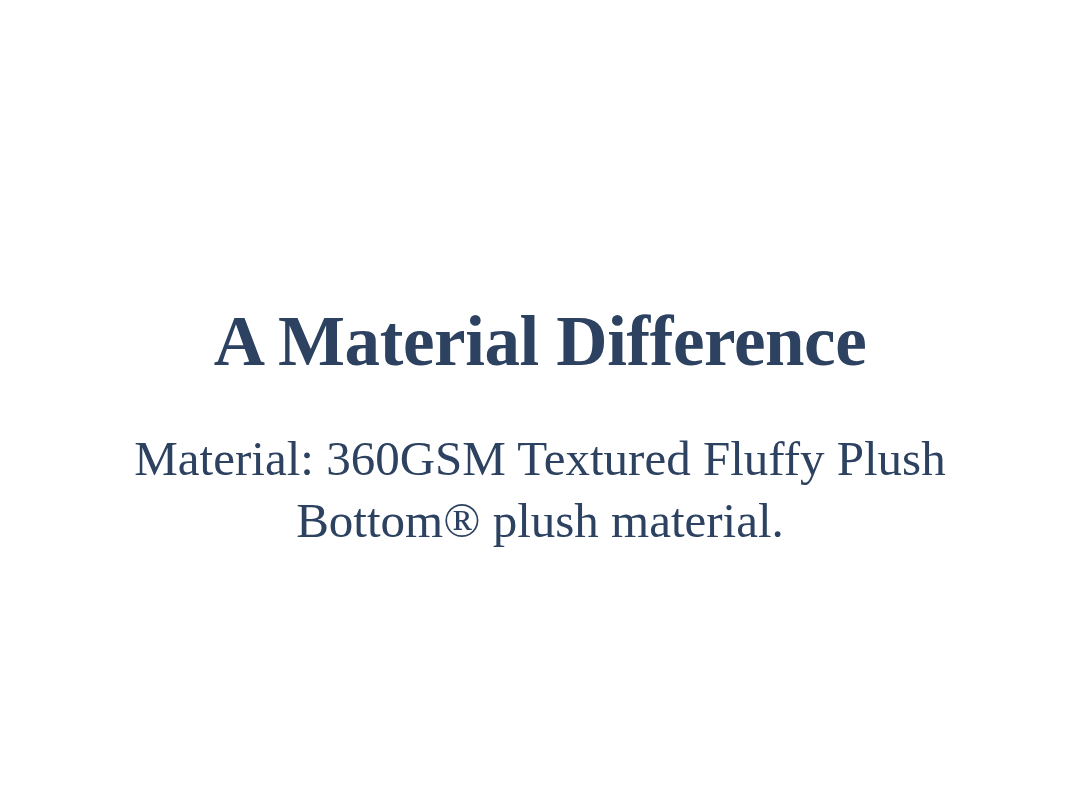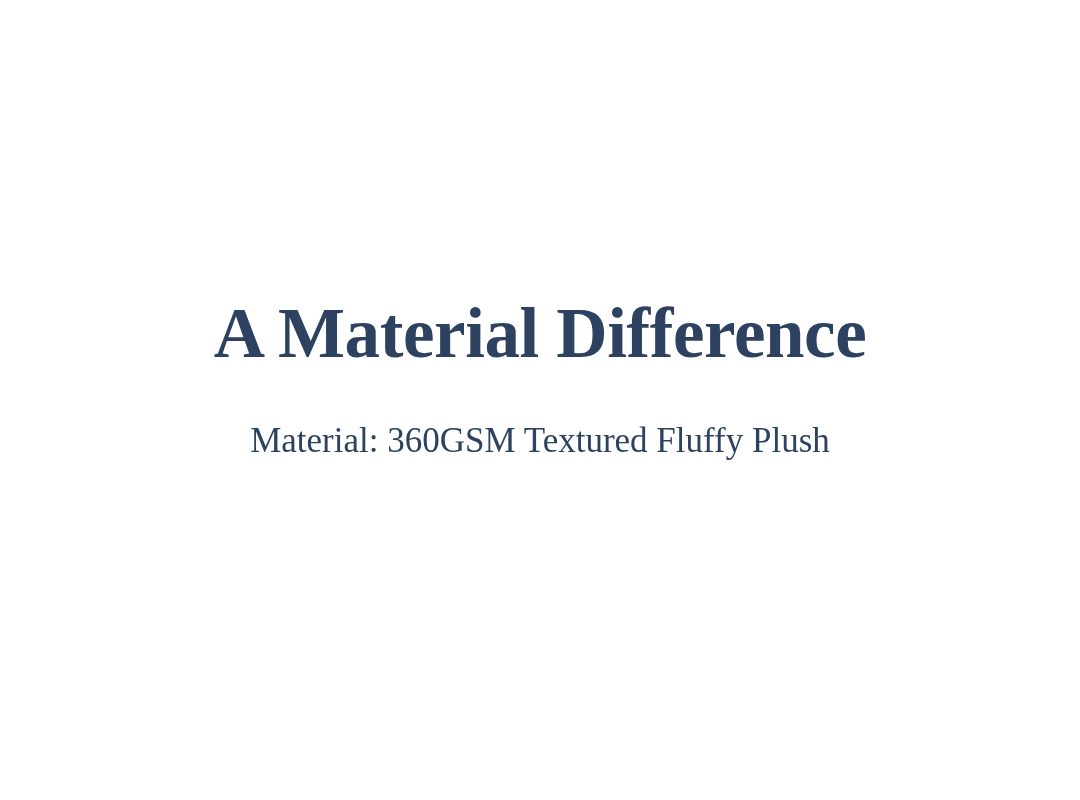--- a/index.html
+++ b/index.html
@@ -14,21 +14,21 @@
     overflow: hidden;
   }
 
   .slide {
     width: 1080px;
     height: 605px;
     box-sizing: border-box;
     display: flex;
     flex-direction: column;
     align-items: center;
-    justify-content: center;
+    justify-content: flex-end;
     padding-top: 206px;
     background: #ffffff;
   }
 
   .content-block {
     width: 920px;
     text-align: center;
   }
 
   .headline {
@@ -43,21 +43,21 @@
     text-align: center;
     white-space: nowrap;
   }
 
   .body-copy {
     margin: 0;
     padding: 0;
     margin-top: 48px;
     font-family: "Liberation Serif", "DejaVu Serif", serif;
     font-weight: 400;
-    font-size: 35px;
+    font-size: 49px;
     line-height: 1.28;
     color: #2c4260;
     text-align: center;
   }
 
   .paragraph {
     margin: 0;
     padding: 0;
   }
 
@@ -75,20 +75,21 @@
 <div class="slide" style="background: rgb(255, 255, 255);">
 
   <div class="content-block">
 
     <h1 class="headline" style="color: rgb(44, 66, 96);">A Material Difference</h1>
 
     <div class="body-copy" style="color: rgb(44, 66, 96);">
 
       <p class="paragraph">
         <span class="para-line">Material: 360GSM Textured Fluffy Plush</span>
+        <span class="para-line">Bottom® plush material.</span>
       </p>
 
       <div class="paragraph-gap"></div>
 
 
     </div>
   </div>
 </div>
 
 </body></html>

